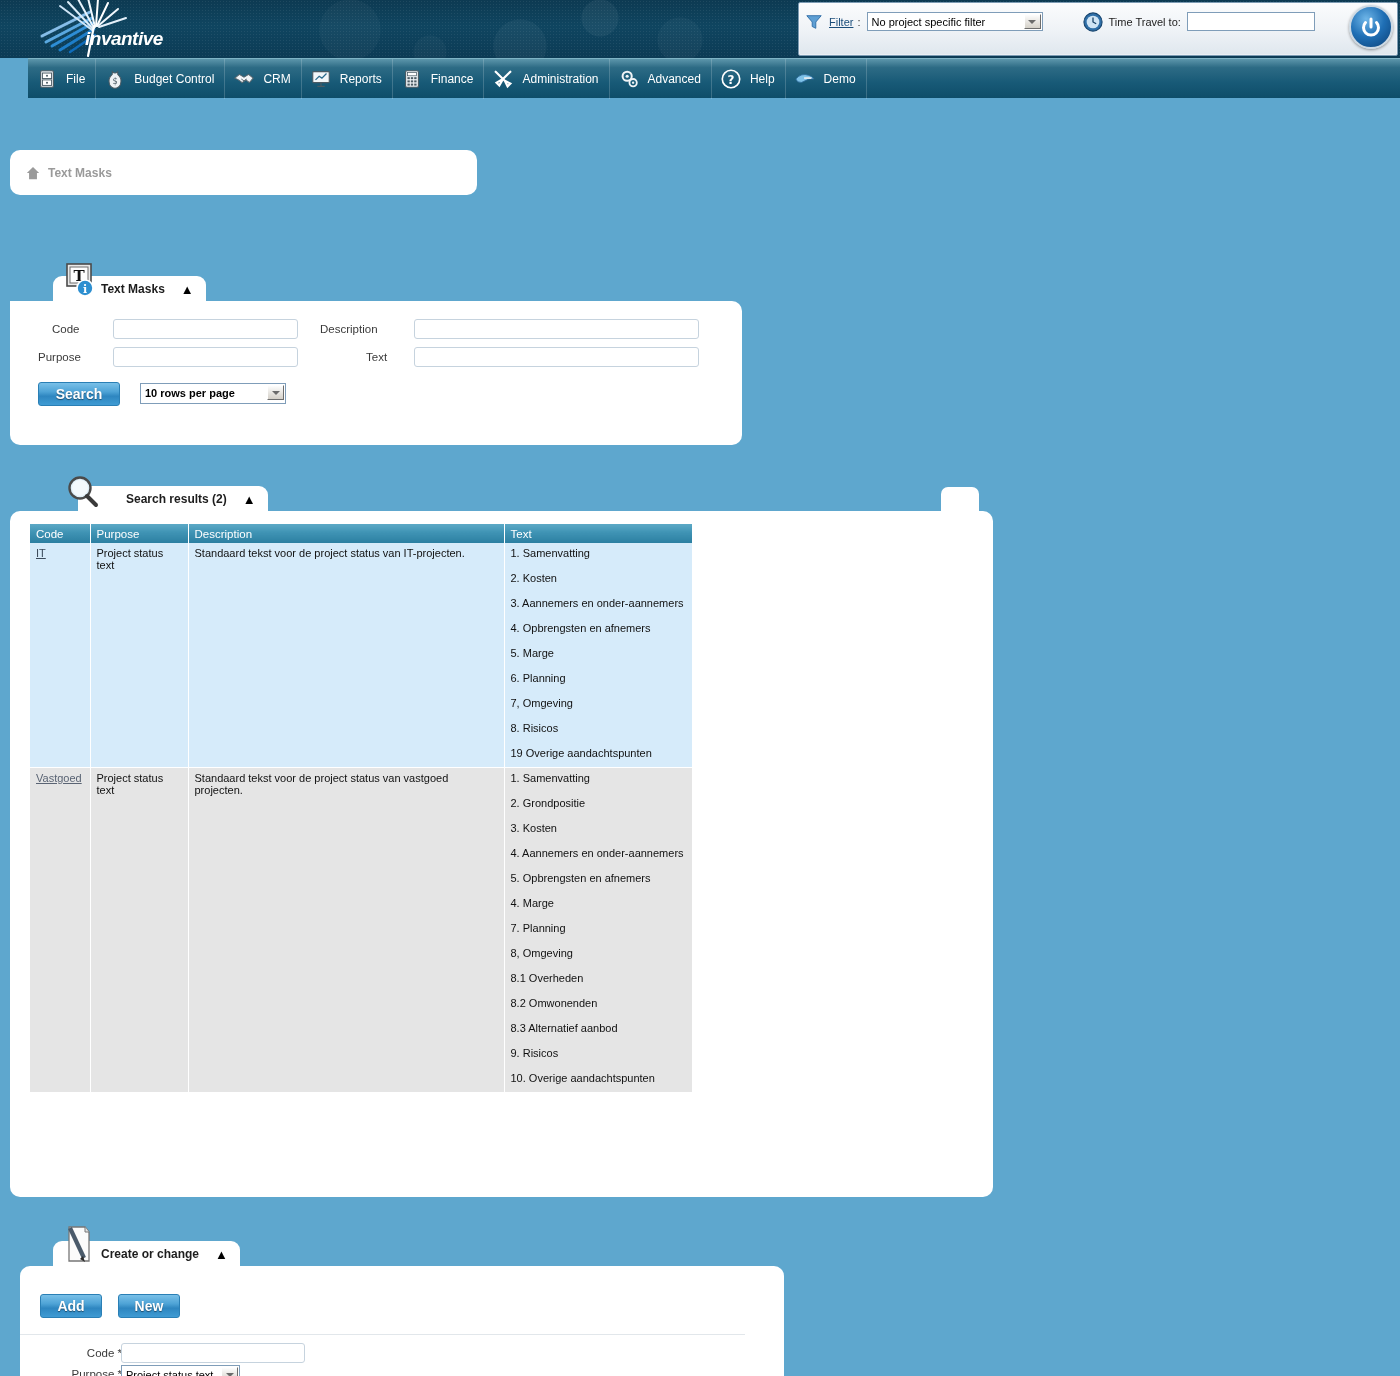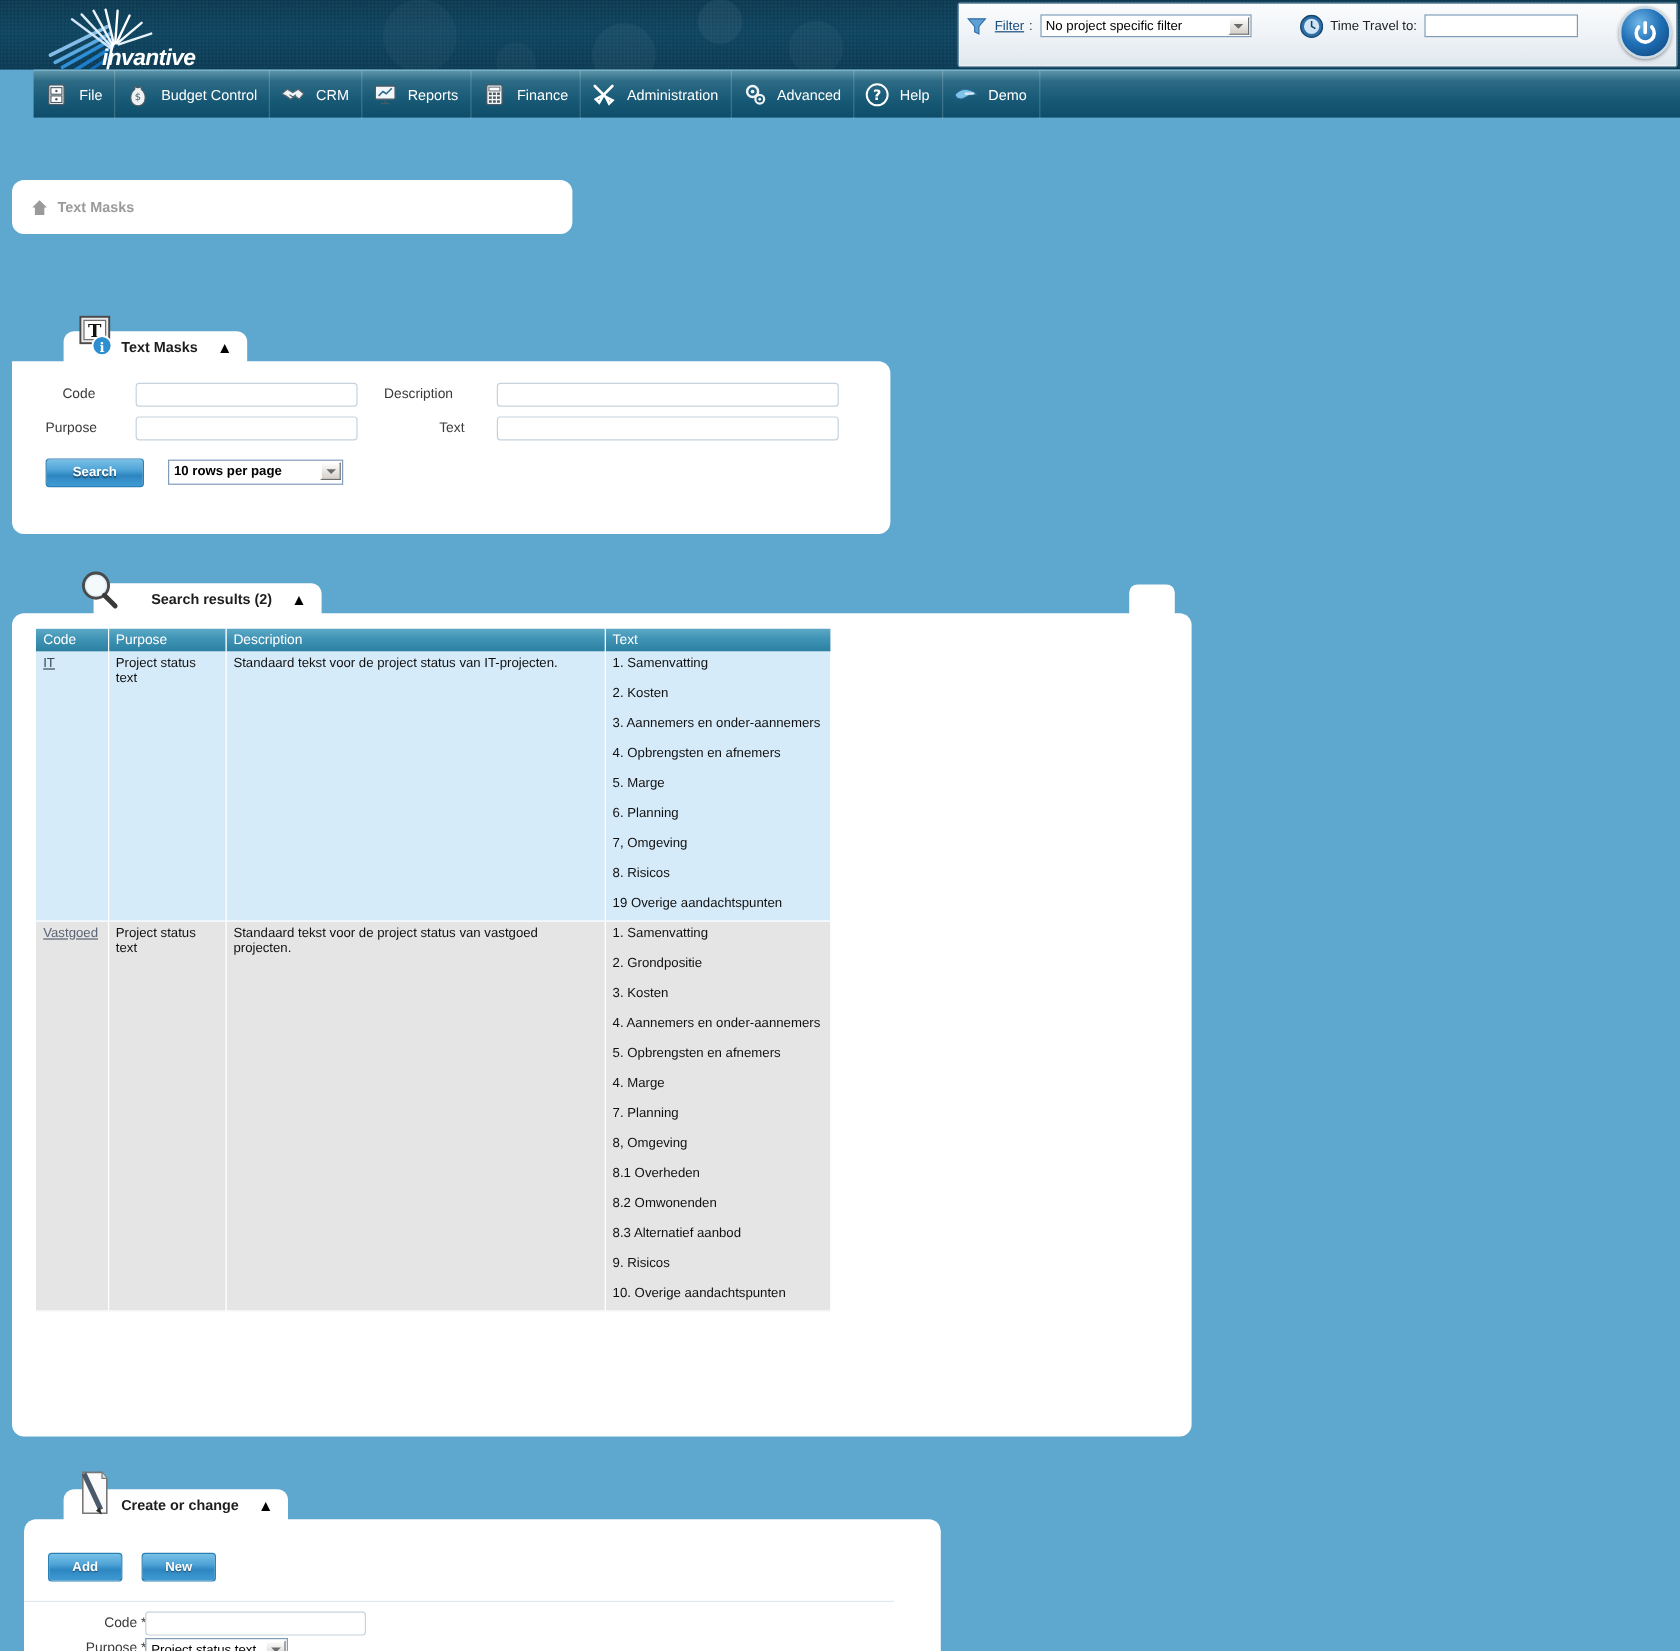--- a/index.html
+++ b/index.html
@@ -26,21 +26,21 @@
       radial-gradient(circle at 680px 40px, rgba(255,255,255,.035) 0 22px, transparent 23px),
       radial-gradient(circle at 350px 30px, rgba(255,255,255,.03) 0 30px, transparent 31px),
       radial-gradient(circle at 430px 52px, rgba(255,255,255,.03) 0 16px, transparent 17px);
   }
   #banner .dots {
     position: absolute; inset: 0;
     background-image: radial-gradient(rgba(255,255,255,.07) 0.5px, transparent 0.6px);
     background-size: 3px 3px;
   }
   #logo-wrap {
-    position: absolute; left: 30px; top: 10px; width: 200px; height: 58px;
+    position: absolute; left: 30px; top: 0; width: 200px; height: 58px;
   }
   #logo-burst { position: absolute; left: 0px; top: -4px; }
   #logo-text {
     position: absolute; left: 55px; top: 28px;
     color: #ffffff; font-size: 19px; font-weight: bold;
     font-style: italic; letter-spacing: -0.5px;
   }
 
   
   #toppanel {
@@ -156,21 +156,21 @@
   .fld-label { font-size: 11.5px; color: #3a3a3a; }
   .txtinput {
     border: 1px solid #c6d3de; border-radius: 3px; background: #fff;
     height: 20px; font-size: 11px; padding: 0 4px;
     font-family: "Liberation Sans", sans-serif; color: #000;
     box-shadow: 0 1px 0 rgba(255,255,255,.8) inset;
   }
   .blue-btn {
     background: linear-gradient(to bottom,#79c0e8 0%, #4ea3d6 40%, #2e86c0 60%, #3f9bd3 100%);
     border: 1px solid #2a7fb5; border-radius: 3px;
-    color: #ffffff; font-size: 11px; font-weight: bold;
+    color: #ffffff; font-size: 14px; font-weight: bold;
     text-shadow: 0 1px 1px rgba(0,0,0,.45);
     cursor: pointer; height: 24px; text-align: center; line-height: 22px;
   }
 
   
   #results-tab { left: 78px; top: 388px; }
   #results-notch {
     position: absolute; left: 941px; top: 389px; width: 38px; height: 26px;
     background: #fff; border-radius: 7px 7px 0 0; z-index: 3;
   }

